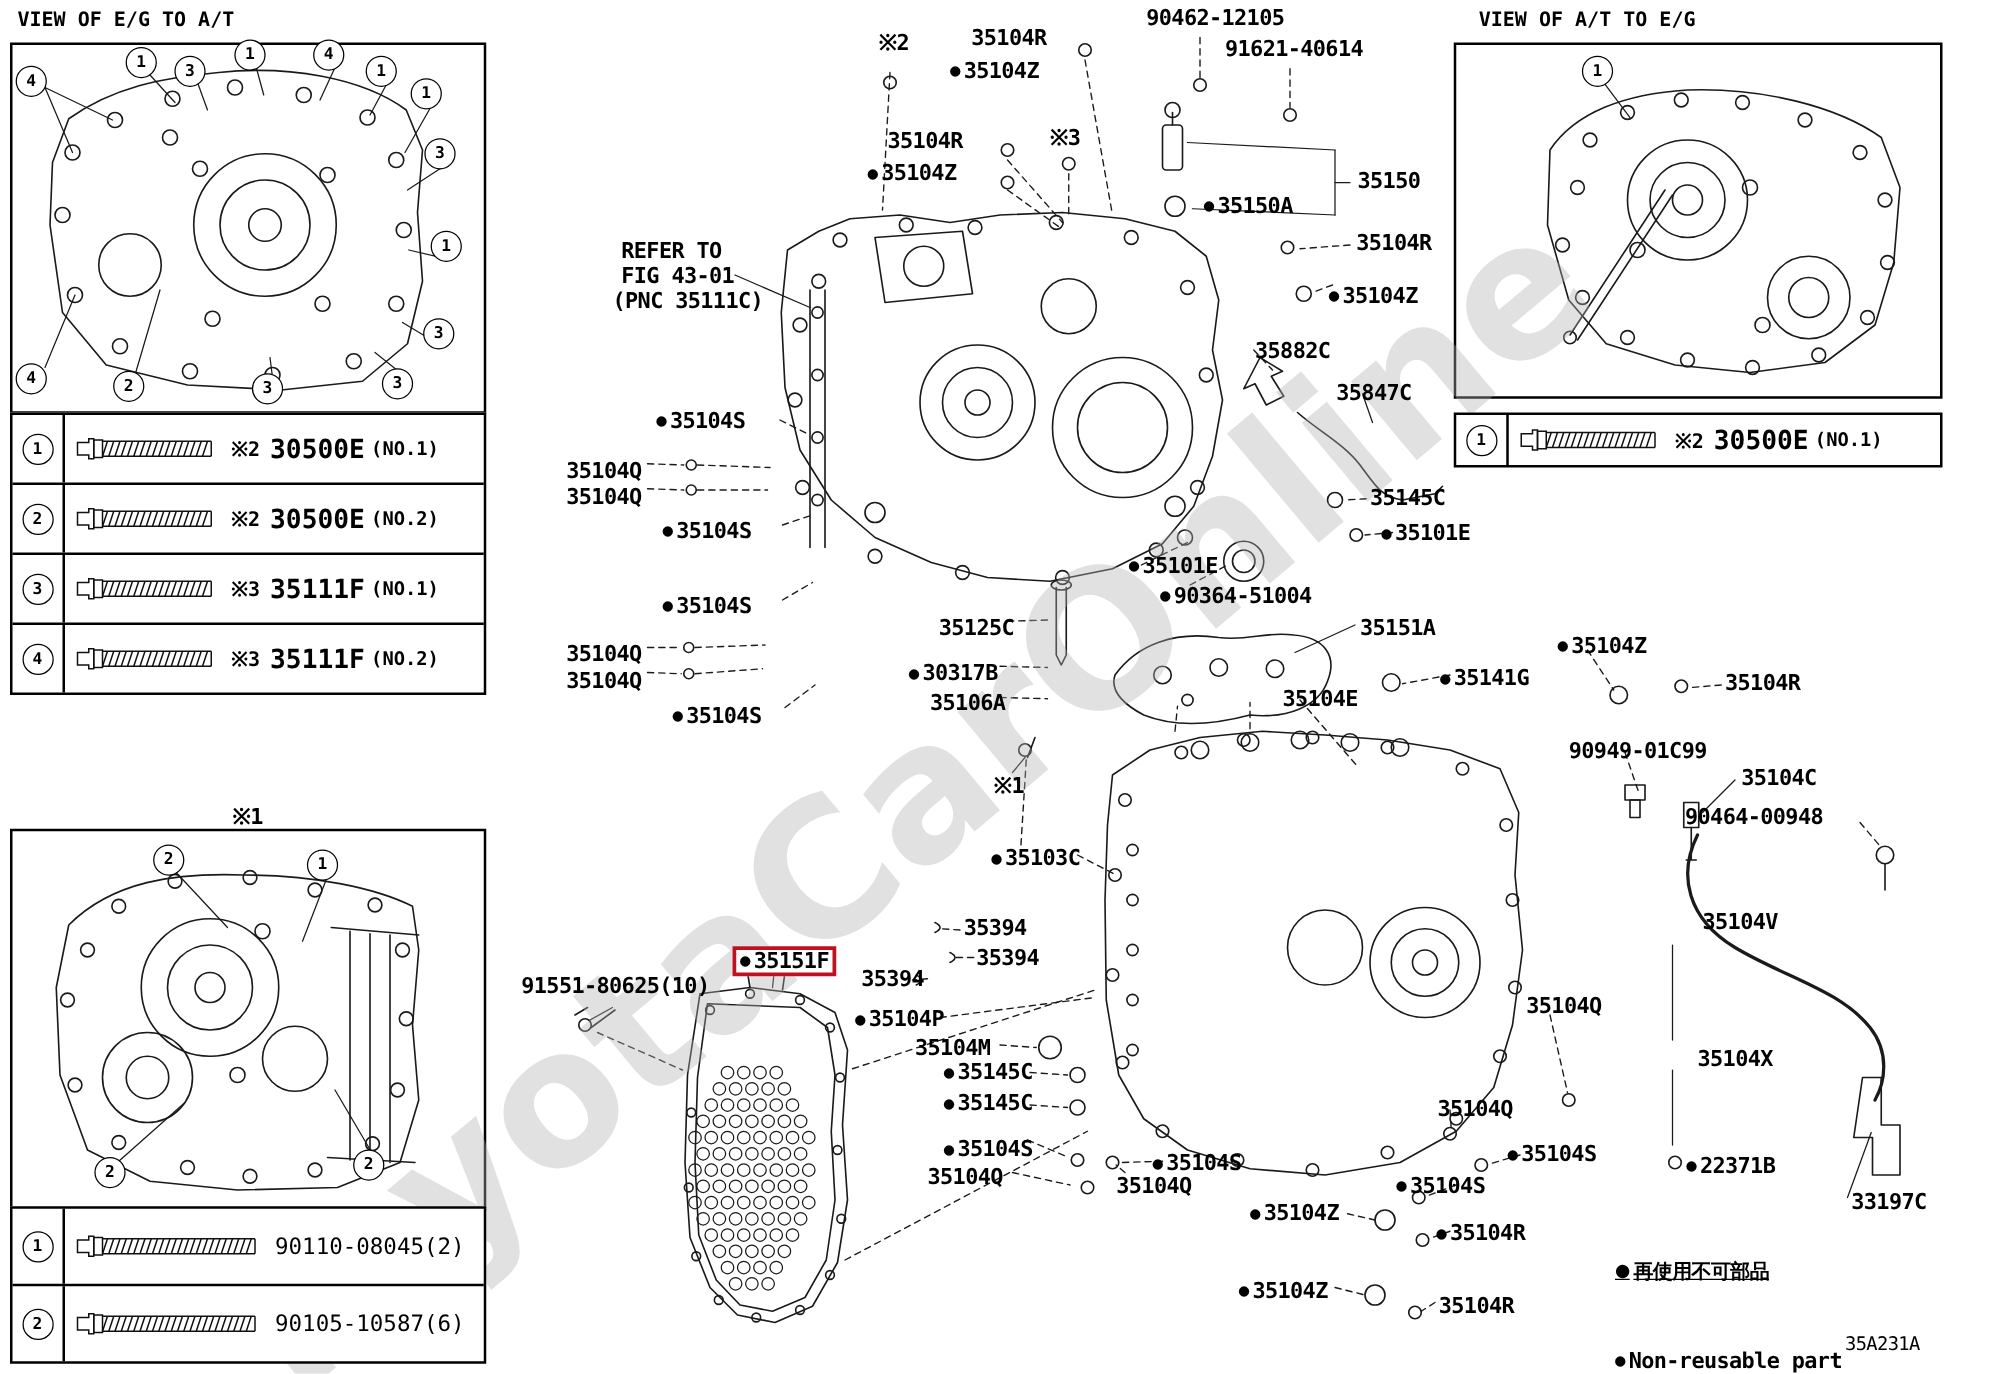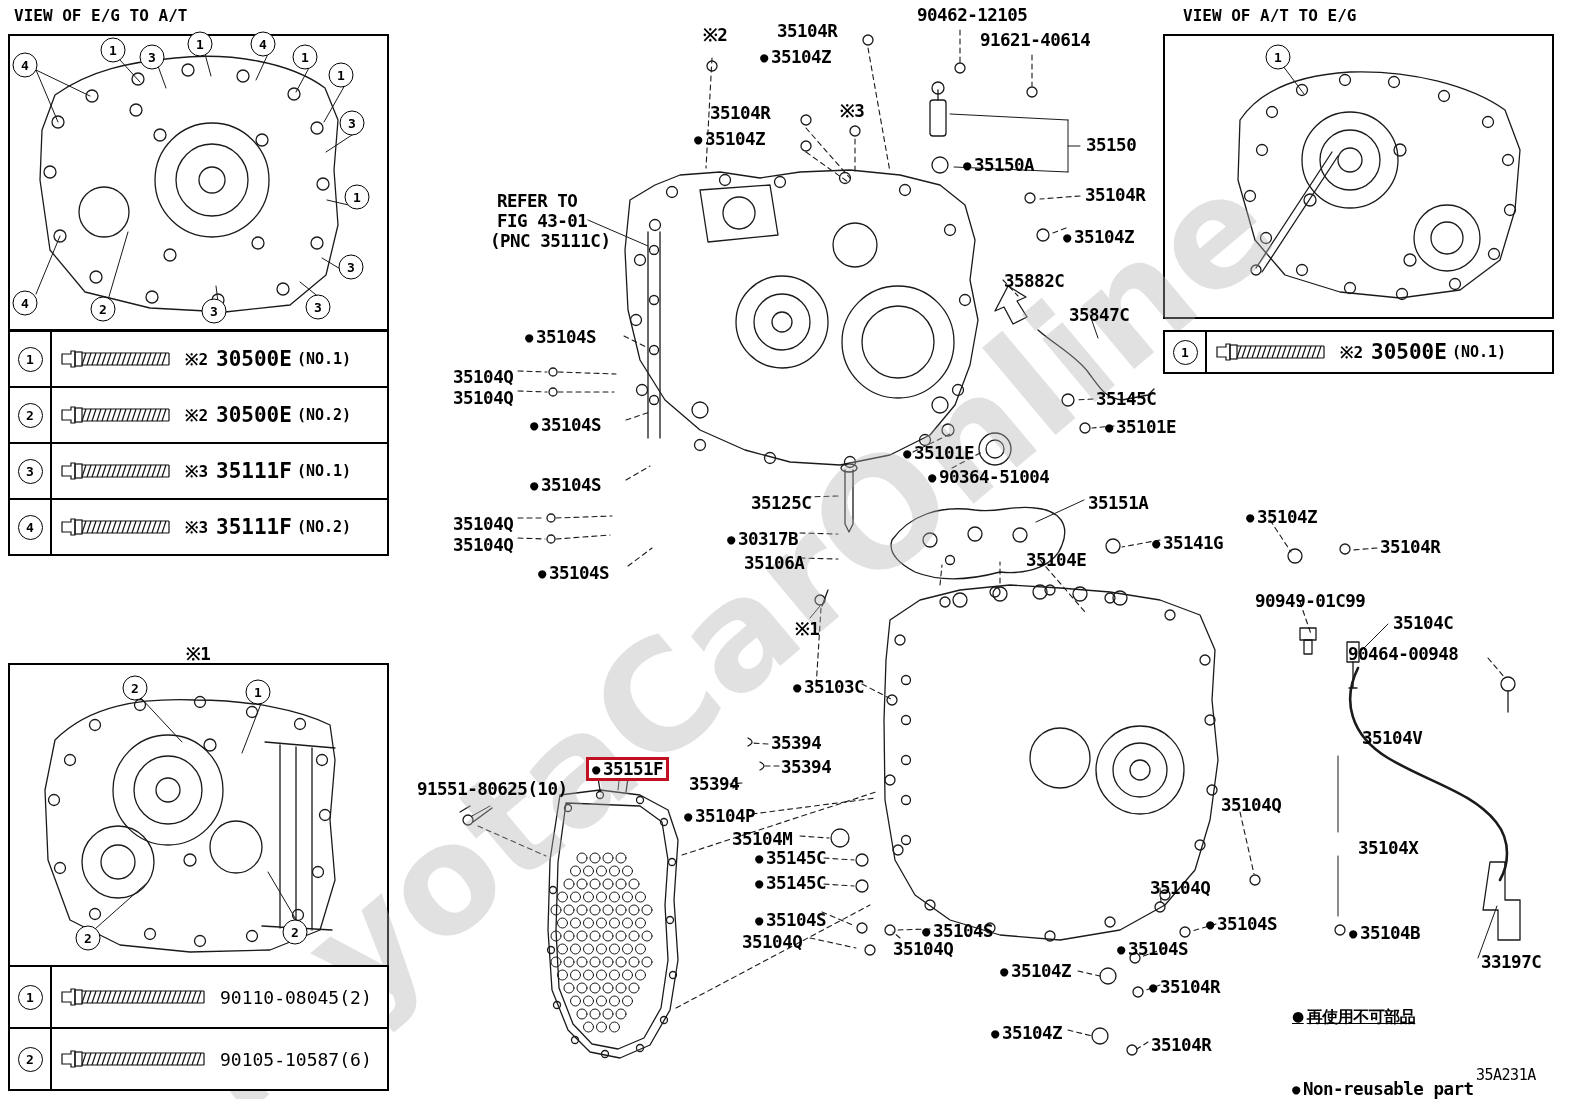--- a/index.html
+++ b/index.html
@@ -550,21 +550,21 @@
       <div class="lbl" style="left: 1358px; top: 839px;"><span>35104X</span></div>
       <div class="lbl" style="left: 755px; top: 849px;"><span class="blt">●</span><span>35145C</span></div>
       <div class="lbl" style="left: 755px; top: 874px;"><span class="blt">●</span><span>35145C</span></div>
       <div class="lbl" style="left: 1150px; top: 879px;"><span>35104Q</span></div>
       <div class="lbl" style="left: 755px; top: 911px;"><span class="blt">●</span><span>35104S</span></div>
       <div class="lbl" style="left: 742px; top: 933px;"><span>35104Q</span></div>
       <div class="lbl" style="left: 922px; top: 922px;"><span class="blt">●</span><span>35104S</span></div>
       <div class="lbl" style="left: 893px; top: 940px;"><span>35104Q</span></div>
       <div class="lbl" style="left: 1206px; top: 915px;"><span class="blt">●</span><span>35104S</span></div>
       <div class="lbl" style="left: 1117px; top: 940px;"><span class="blt">●</span><span>35104S</span></div>
-      <div class="lbl" style="left: 1349px; top: 924px;"><span class="blt">●</span><span>35104B</span></div>
+      <div class="lbl" style="left: 1349px; top: 924px;"><span class="blt">●</span><span>22371B</span></div>
       <div class="lbl" style="left: 1481px; top: 953px;"><span>33197C</span></div>
       <div class="lbl" style="left: 1000px; top: 962px;"><span class="blt">●</span><span>35104Z</span></div>
       <div class="lbl" style="left: 1149px; top: 978px;"><span class="blt">●</span><span>35104R</span></div>
       <div class="lbl" style="left: 991px; top: 1024px;"><span class="blt">●</span><span>35104Z</span></div>
       <div class="lbl" style="left: 1151px; top: 1036px;"><span>35104R</span></div>
       <div class="lbl cjk" style="left: 1292px; top: 1009px; text-decoration: underline;"><span class="blt">●</span><span>再使用不可部品</span></div>
       <div class="lbl" style="left: 1292px; top: 1032px; margin-top: 48px;"><span class="blt">●</span><span>Non-reusable part</span></div>
       <div class="lbl code" style="left: 1476px; top: 1068px;"><span>35A231A</span></div>
     </div>
   <div id="tables">

